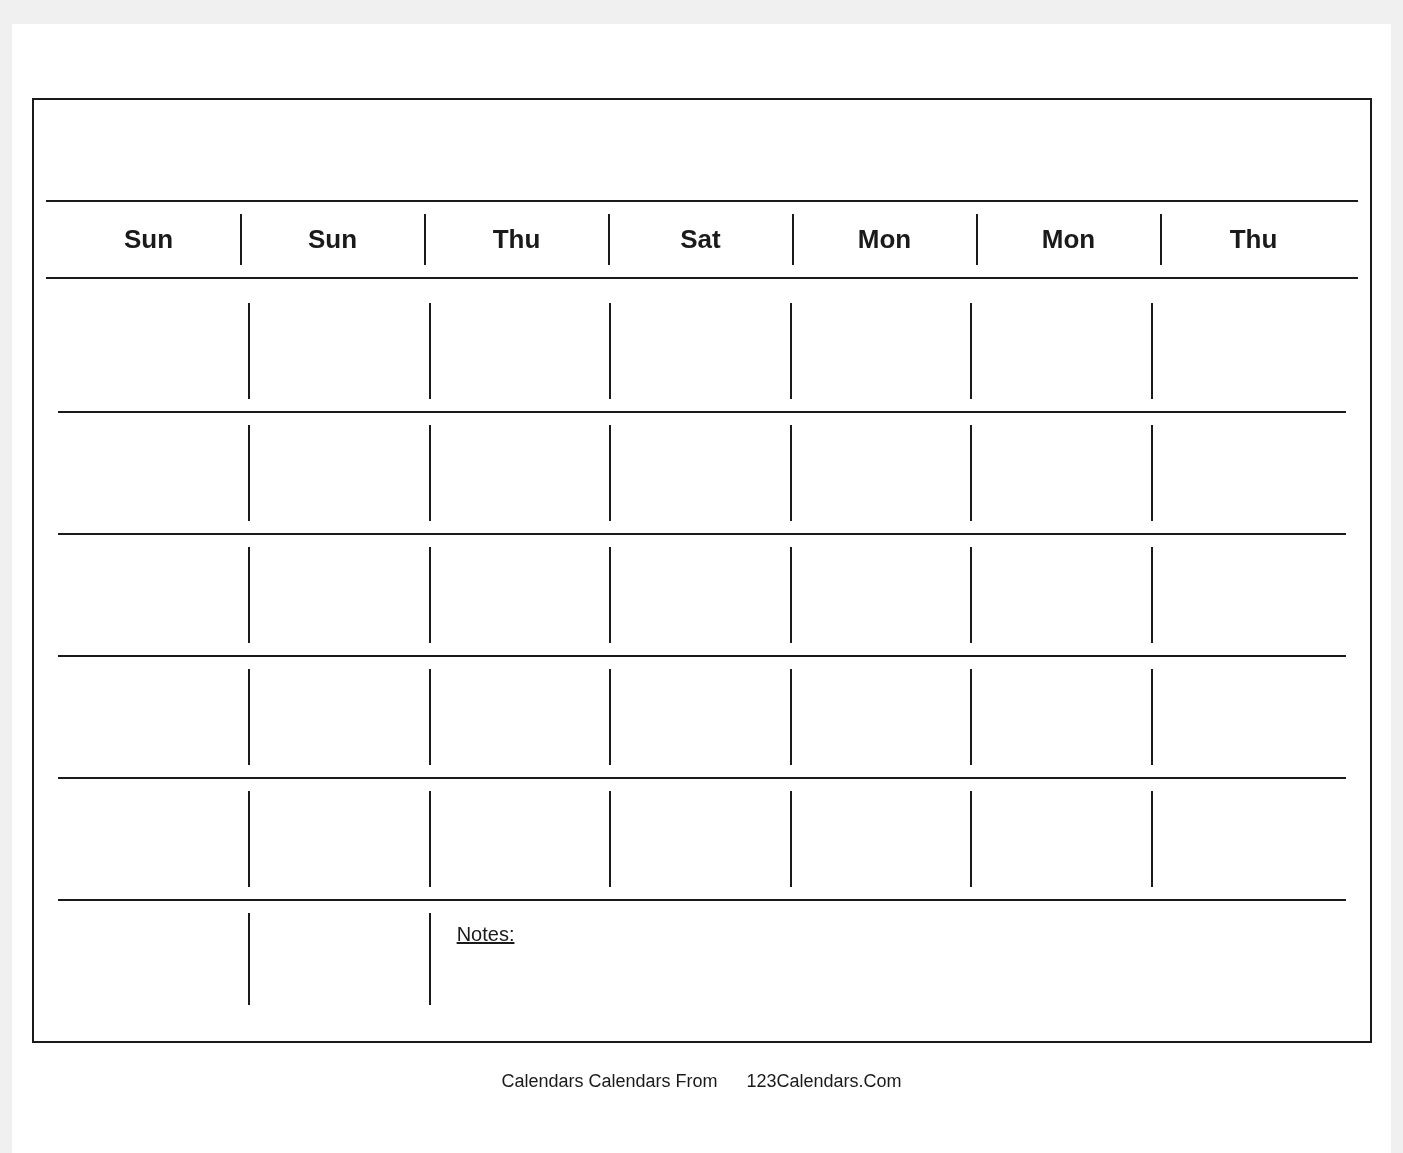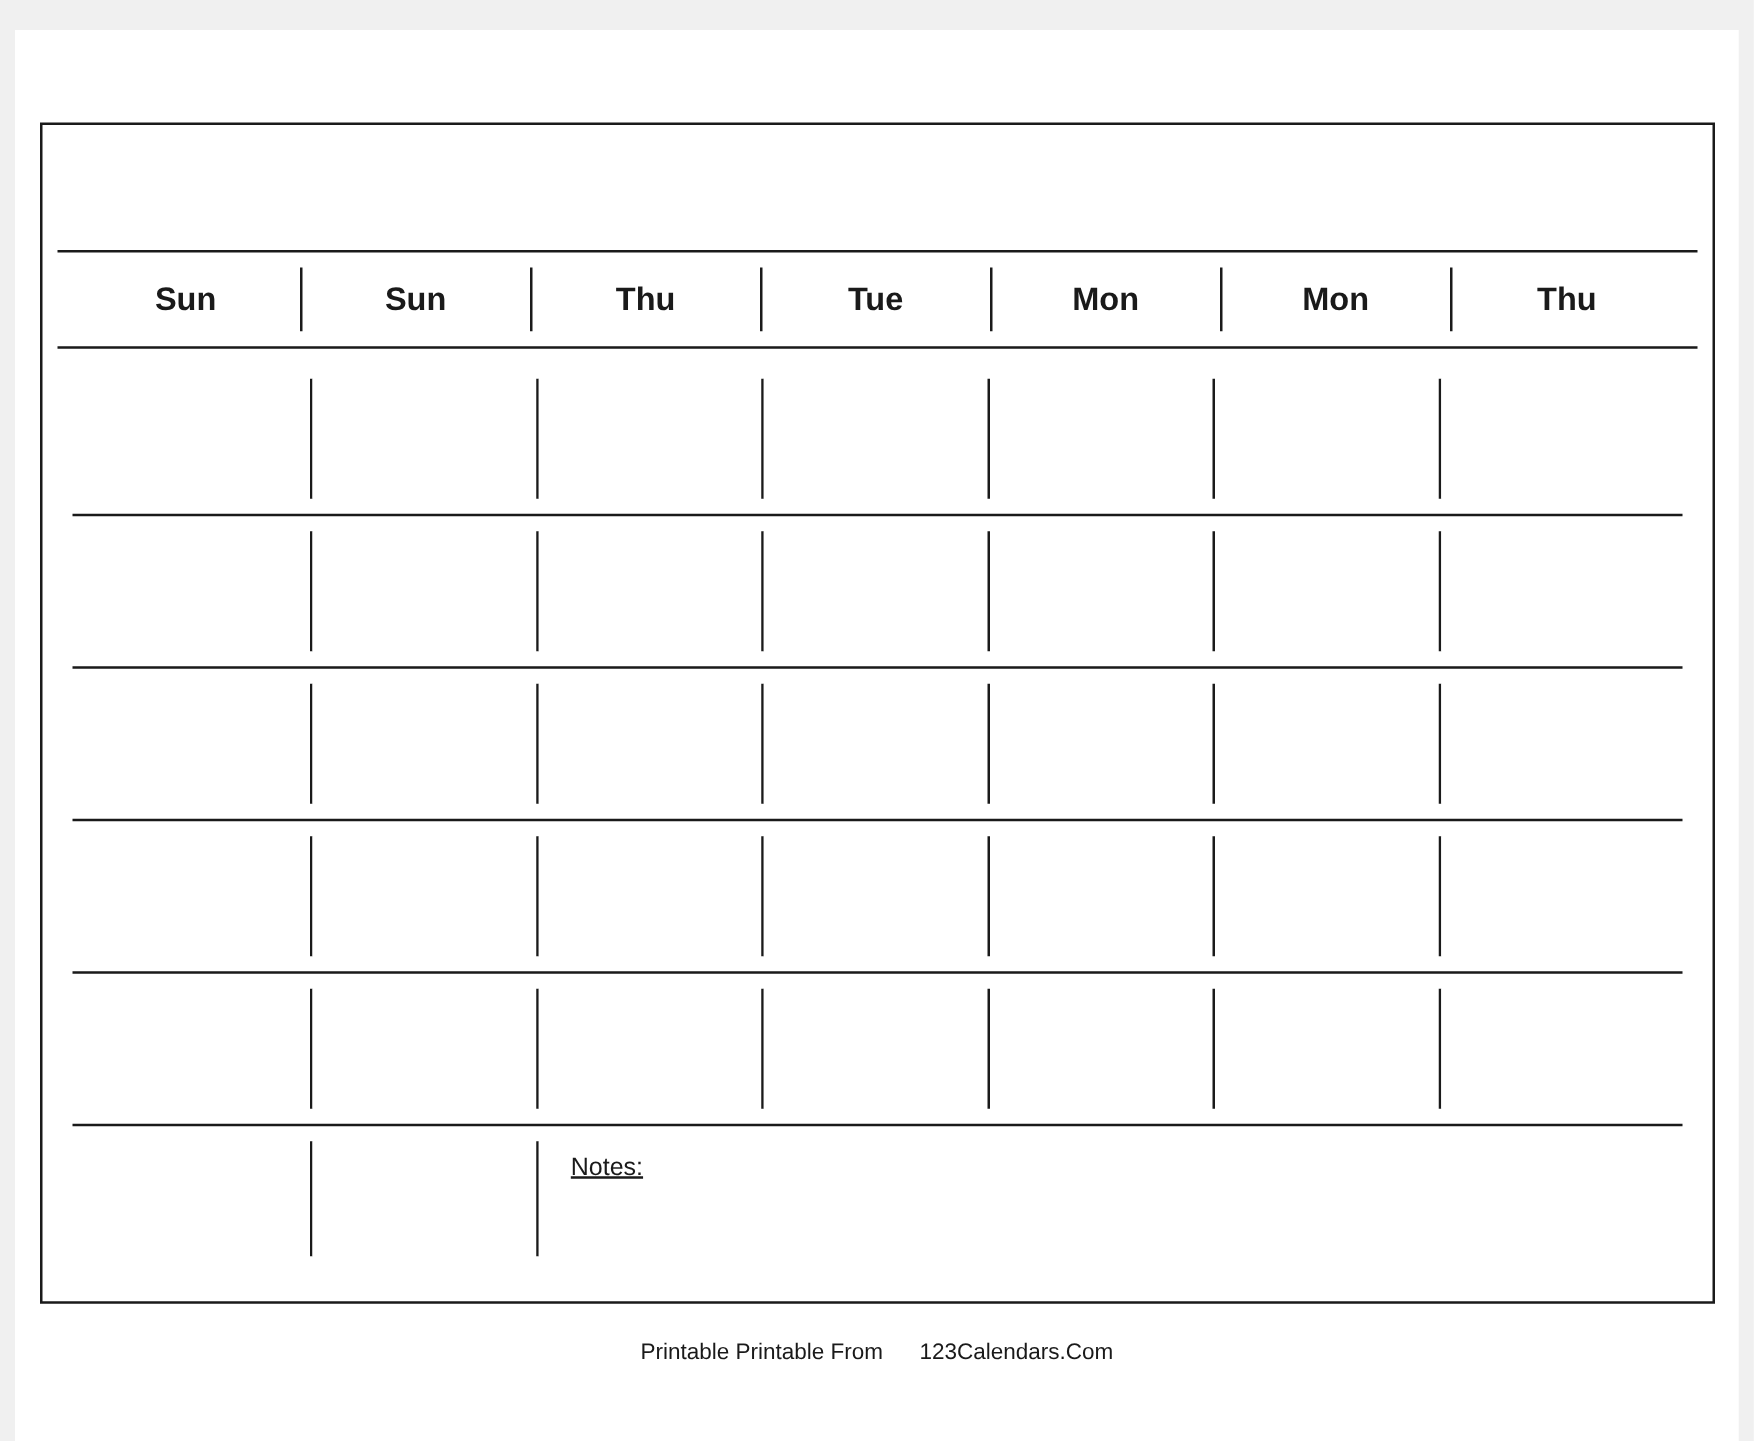--- a/index.html
+++ b/index.html
@@ -132,21 +132,21 @@
 <div class="page-wrapper">
 
   <div class="calendar-container">
 
     <div class="title-row"></div>
 
     <div class="header-row">
       <div class="header-cell">Sun</div>
       <div class="header-cell">Sun</div>
       <div class="header-cell">Thu</div>
-      <div class="header-cell">Tue</div>
+      <div class="header-cell">Sat</div>
       <div class="header-cell">Mon</div>
       <div class="header-cell">Mon</div>
       <div class="header-cell">Thu</div>
     </div>
 
     <div class="calendar-body">
 
       <div class="week-row">
         <div class="day-cell"></div>
         <div class="day-cell"></div>
@@ -202,16 +202,16 @@
         <div class="notes-cell-empty"></div>
         <div class="notes-cell-content">
           <span class="notes-label">Notes:</span>
         </div>
       </div>
 
     </div>
   </div>
 
   <div class="footer">
-    <span>Printable Printable From </span><span class="footer-brand">123Calendars.Com</span>
+    <span>Calendars Calendars From </span><span class="footer-brand">123Calendars.Com</span>
   </div>
 
 </div>
 
 </body></html>

